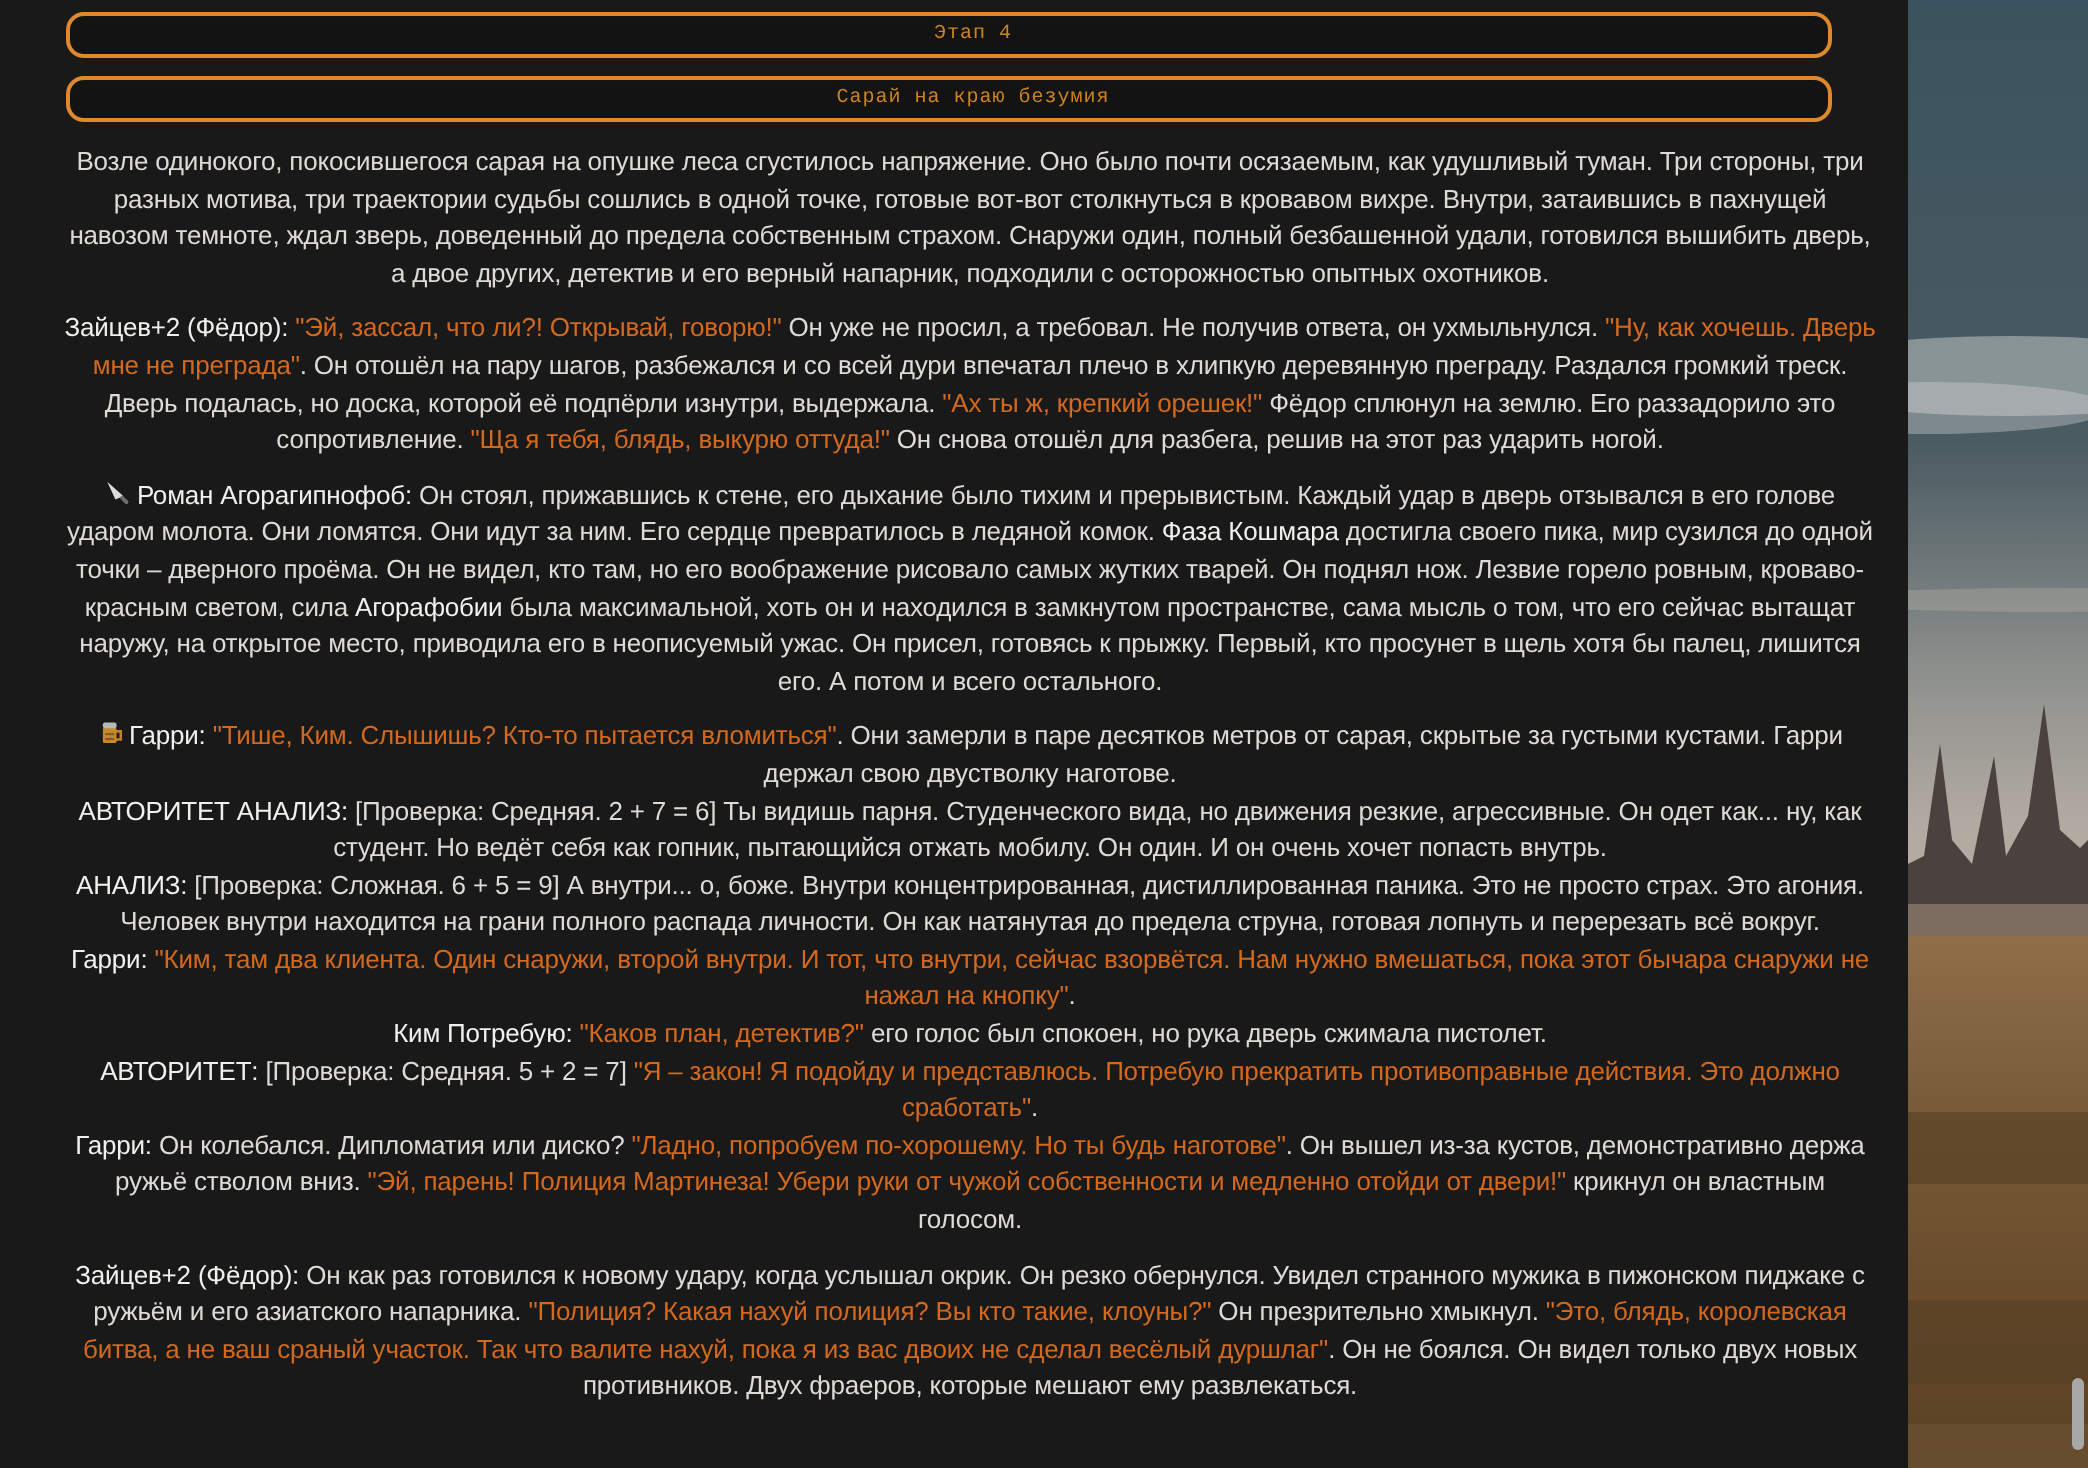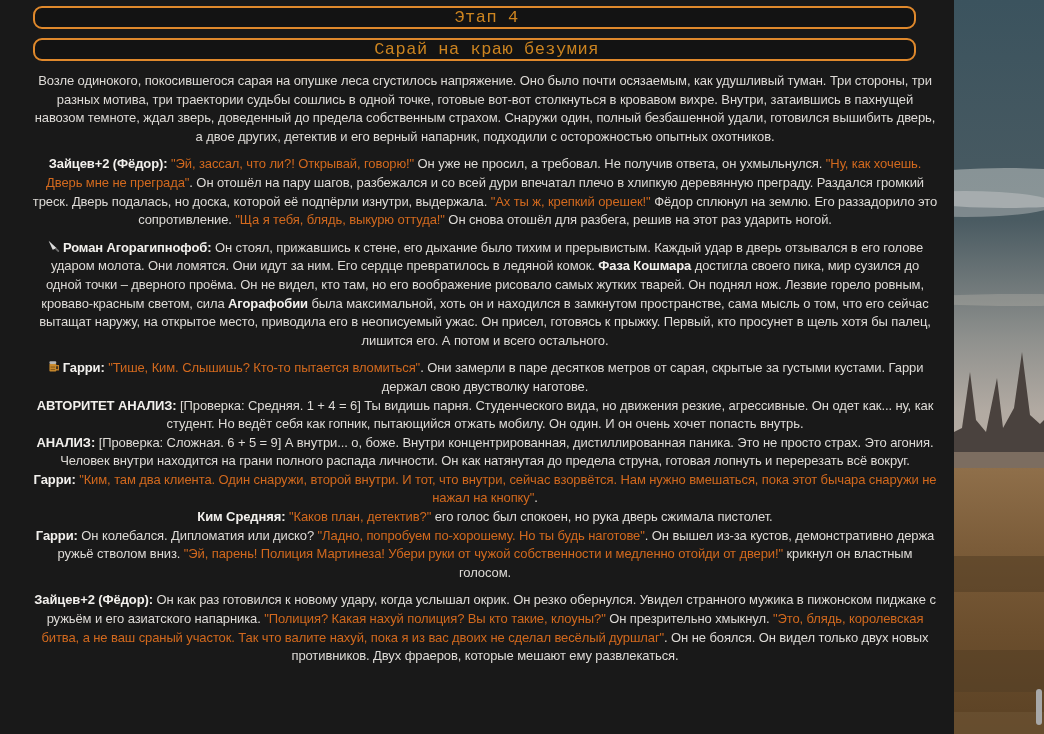--- a/index.html
+++ b/index.html
@@ -21,37 +21,37 @@
     overflow:hidden;
   }
   .banner{
     margin:0 38px 0 33px;
     height:19px;
     border:2px solid var(--accent,#e0892c);
     border-radius:9px;
     background:#131313;
     display:flex;align-items:center;justify-content:center;
     font-family:"Liberation Mono", monospace;
-    font-size:17px;
+    font-size:10px;
     color:var(--banner-text,#cc8420);
     letter-spacing:0.5px;
     padding-left:24px;
   }
   .banner + .banner{margin-top:9px;}
 
   #log{
     margin:11px 16px 0 32px;
     font-size:13px;
     line-height:18.6px;
     letter-spacing:-0.1px;
     color:var(--body-text,#dedbd7);
   }
   .entry{margin:0;text-align:center;}
   .entry.gap{margin-top:9px;}
-  .seg-bold{font-weight:bold;color:var(--bold-text,#f2f0ed);}
+  .seg-bold{font-weight:normal;color:var(--bold-text,#f2f0ed);}
   .seg-quote{color:var(--quote-text,#d2691e);}
   .icon{display:inline-block;width:13px;height:13px;margin-right:3px;vertical-align:-1px;}
   .icon svg{display:block;}
 
   .scrollbar{
     position:absolute;right:0;top:0;z-index:2;
     width:9px;height:734px;
   }
   .scrollbar-thumb{
     position:absolute;left:1px;bottom:9px;
@@ -107,24 +107,25 @@
             <path d="M2 1 L12 10 L7 12 Z" fill="#dcdcdc"></path>
             <path d="M11.2 9.4 L14.6 12.6 Q15.6 13.5 14.7 14.4 Q13.8 15.3 12.8 14.3 L9.6 10.9 Z" fill="#6f6f6f"></path>
           </svg></span><span class="seg-bold">Роман Агорагипнофоб: </span><span class="seg-plain">Он стоял, прижавшись к стене, его дыхание было тихим и прерывистым. Каждый удар в дверь отзывался в его голове ударом молота. Они ломятся. Они идут за ним. Его сердце превратилось в ледяной комок. </span><span class="seg-bold">Фаза Кошмара</span><span class="seg-plain"> достигла своего пика, мир сузился до одной точки – дверного проёма. Он не видел, кто там, но его воображение рисовало самых жутких тварей. Он поднял нож. Лезвие горело ровным, кроваво-красным светом, сила </span><span class="seg-bold">Агорафобии</span><span class="seg-plain"> была максимальной, хоть он и находился в замкнутом пространстве, сама мысль о том, что его сейчас вытащат наружу, на открытое место, приводила его в неописуемый ужас. Он присел, готовясь к прыжку. Первый, кто просунет в щель хотя бы палец, лишится его. А потом и всего остального.</span></div>
       <div class="entry gap"><span class="icon"><svg width="13" height="13" viewBox="0 0 16 16">
             <path d="M11 7 h3 v5 h-3" fill="none" stroke="#c07f28" stroke-width="1.6"></path>
             <rect x="3" y="4.6" width="8.4" height="9.6" rx="1" fill="#c98a2e"></rect>
             <rect x="3" y="1.6" width="8.4" height="3.4" rx="1.2" fill="#b7b7b7"></rect>
             <rect x="4.4" y="8" width="5.6" height="1.4" fill="#8a5c1b"></rect>
             <rect x="4.4" y="11" width="5.6" height="1.4" fill="#8a5c1b"></rect>
           </svg></span><span class="seg-bold">Гарри: </span><span class="seg-quote">"Тише, Ким. Слышишь? Кто-то пытается вломиться"</span><span class="seg-plain">. Они замерли в паре десятков метров от сарая, скрытые за густыми кустами. Гарри держал свою двустволку наготове.</span></div>
-      <div class="entry"><span class="seg-bold">АВТОРИТЕТ АНАЛИЗ: </span><span class="seg-plain">[Проверка: Средняя. 1 + 4 = 6] Ты видишь парня. Студенческого вида, но движения резкие, агрессивные. Он одет как... ну, как студент. Но ведёт себя как гопник, пытающийся отжать мобилу. Он один. И он очень хочет попасть внутрь.</span></div>
+      <div class="entry"><span class="seg-bold">АВТОРИТЕТ АНАЛИЗ: </span><span class="seg-plain">[Проверка: Средняя. 2 + 7 = 6] Ты видишь парня. Студенческого вида, но движения резкие, агрессивные. Он одет как... ну, как студент. Но ведёт себя как гопник, пытающийся отжать мобилу. Он один. И он очень хочет попасть внутрь.</span></div>
       <div class="entry"><span class="seg-bold">АНАЛИЗ: </span><span class="seg-plain">[Проверка: Сложная. 6 + 5 = 9] А внутри... о, боже. Внутри концентрированная, дистиллированная паника. Это не просто страх. Это агония. Человек внутри находится на грани полного распада личности. Он как натянутая до предела струна, готовая лопнуть и перерезать всё вокруг.</span></div>
       <div class="entry"><span class="seg-bold">Гарри: </span><span class="seg-quote">"Ким, там два клиента. Один снаружи, второй внутри. И тот, что внутри, сейчас взорвётся. Нам нужно вмешаться, пока этот бычара снаружи не нажал на кнопку"</span><span class="seg-plain">.</span></div>
-      <div class="entry"><span class="seg-bold">Ким Средняя: </span><span class="seg-quote">"Каков план, детектив?"</span><span class="seg-plain"> его голос был спокоен, но рука дверь сжимала пистолет.</span></div>
+      <div class="entry"><span class="seg-bold">Ким Потребую: </span><span class="seg-quote">"Каков план, детектив?"</span><span class="seg-plain"> его голос был спокоен, но рука дверь сжимала пистолет.</span></div>
+      <div class="entry"><span class="seg-bold">АВТОРИТЕТ: </span><span class="seg-plain">[Проверка: Средняя. 5 + 2 = 7] </span><span class="seg-quote">"Я – закон! Я подойду и представлюсь. Потребую прекратить противоправные действия. Это должно сработать"</span><span class="seg-plain">.</span></div>
       <div class="entry"><span class="seg-bold">Гарри: </span><span class="seg-plain">Он колебался. Дипломатия или диско? </span><span class="seg-quote">"Ладно, попробуем по-хорошему. Но ты будь наготове"</span><span class="seg-plain">. Он вышел из-за кустов, демонстративно держа ружьё стволом вниз. </span><span class="seg-quote">"Эй, парень! Полиция Мартинеза! Убери руки от чужой собственности и медленно отойди от двери!"</span><span class="seg-plain"> крикнул он властным голосом.</span></div>
       <div class="entry gap"><span class="seg-bold">Зайцев+2 (Фёдор): </span><span class="seg-plain">Он как раз готовился к новому удару, когда услышал окрик. Он резко обернулся. Увидел странного мужика в пижонском пиджаке с ружьём и его азиатского напарника. </span><span class="seg-quote">"Полиция? Какая нахуй полиция? Вы кто такие, клоуны?"</span><span class="seg-plain"> Он презрительно хмыкнул. </span><span class="seg-quote">"Это, блядь, королевская битва, а не ваш сраный участок. Так что валите нахуй, пока я из вас двоих не сделал весёлый дуршлаг"</span><span class="seg-plain">. Он не боялся. Он видел только двух новых противников. Двух фраеров, которые мешают ему развлекаться.</span></div>
     </div>
 </div>
 
 <div class="scrollbar">
   <div class="scrollbar-thumb"></div>
 </div>
 
 </body></html>

